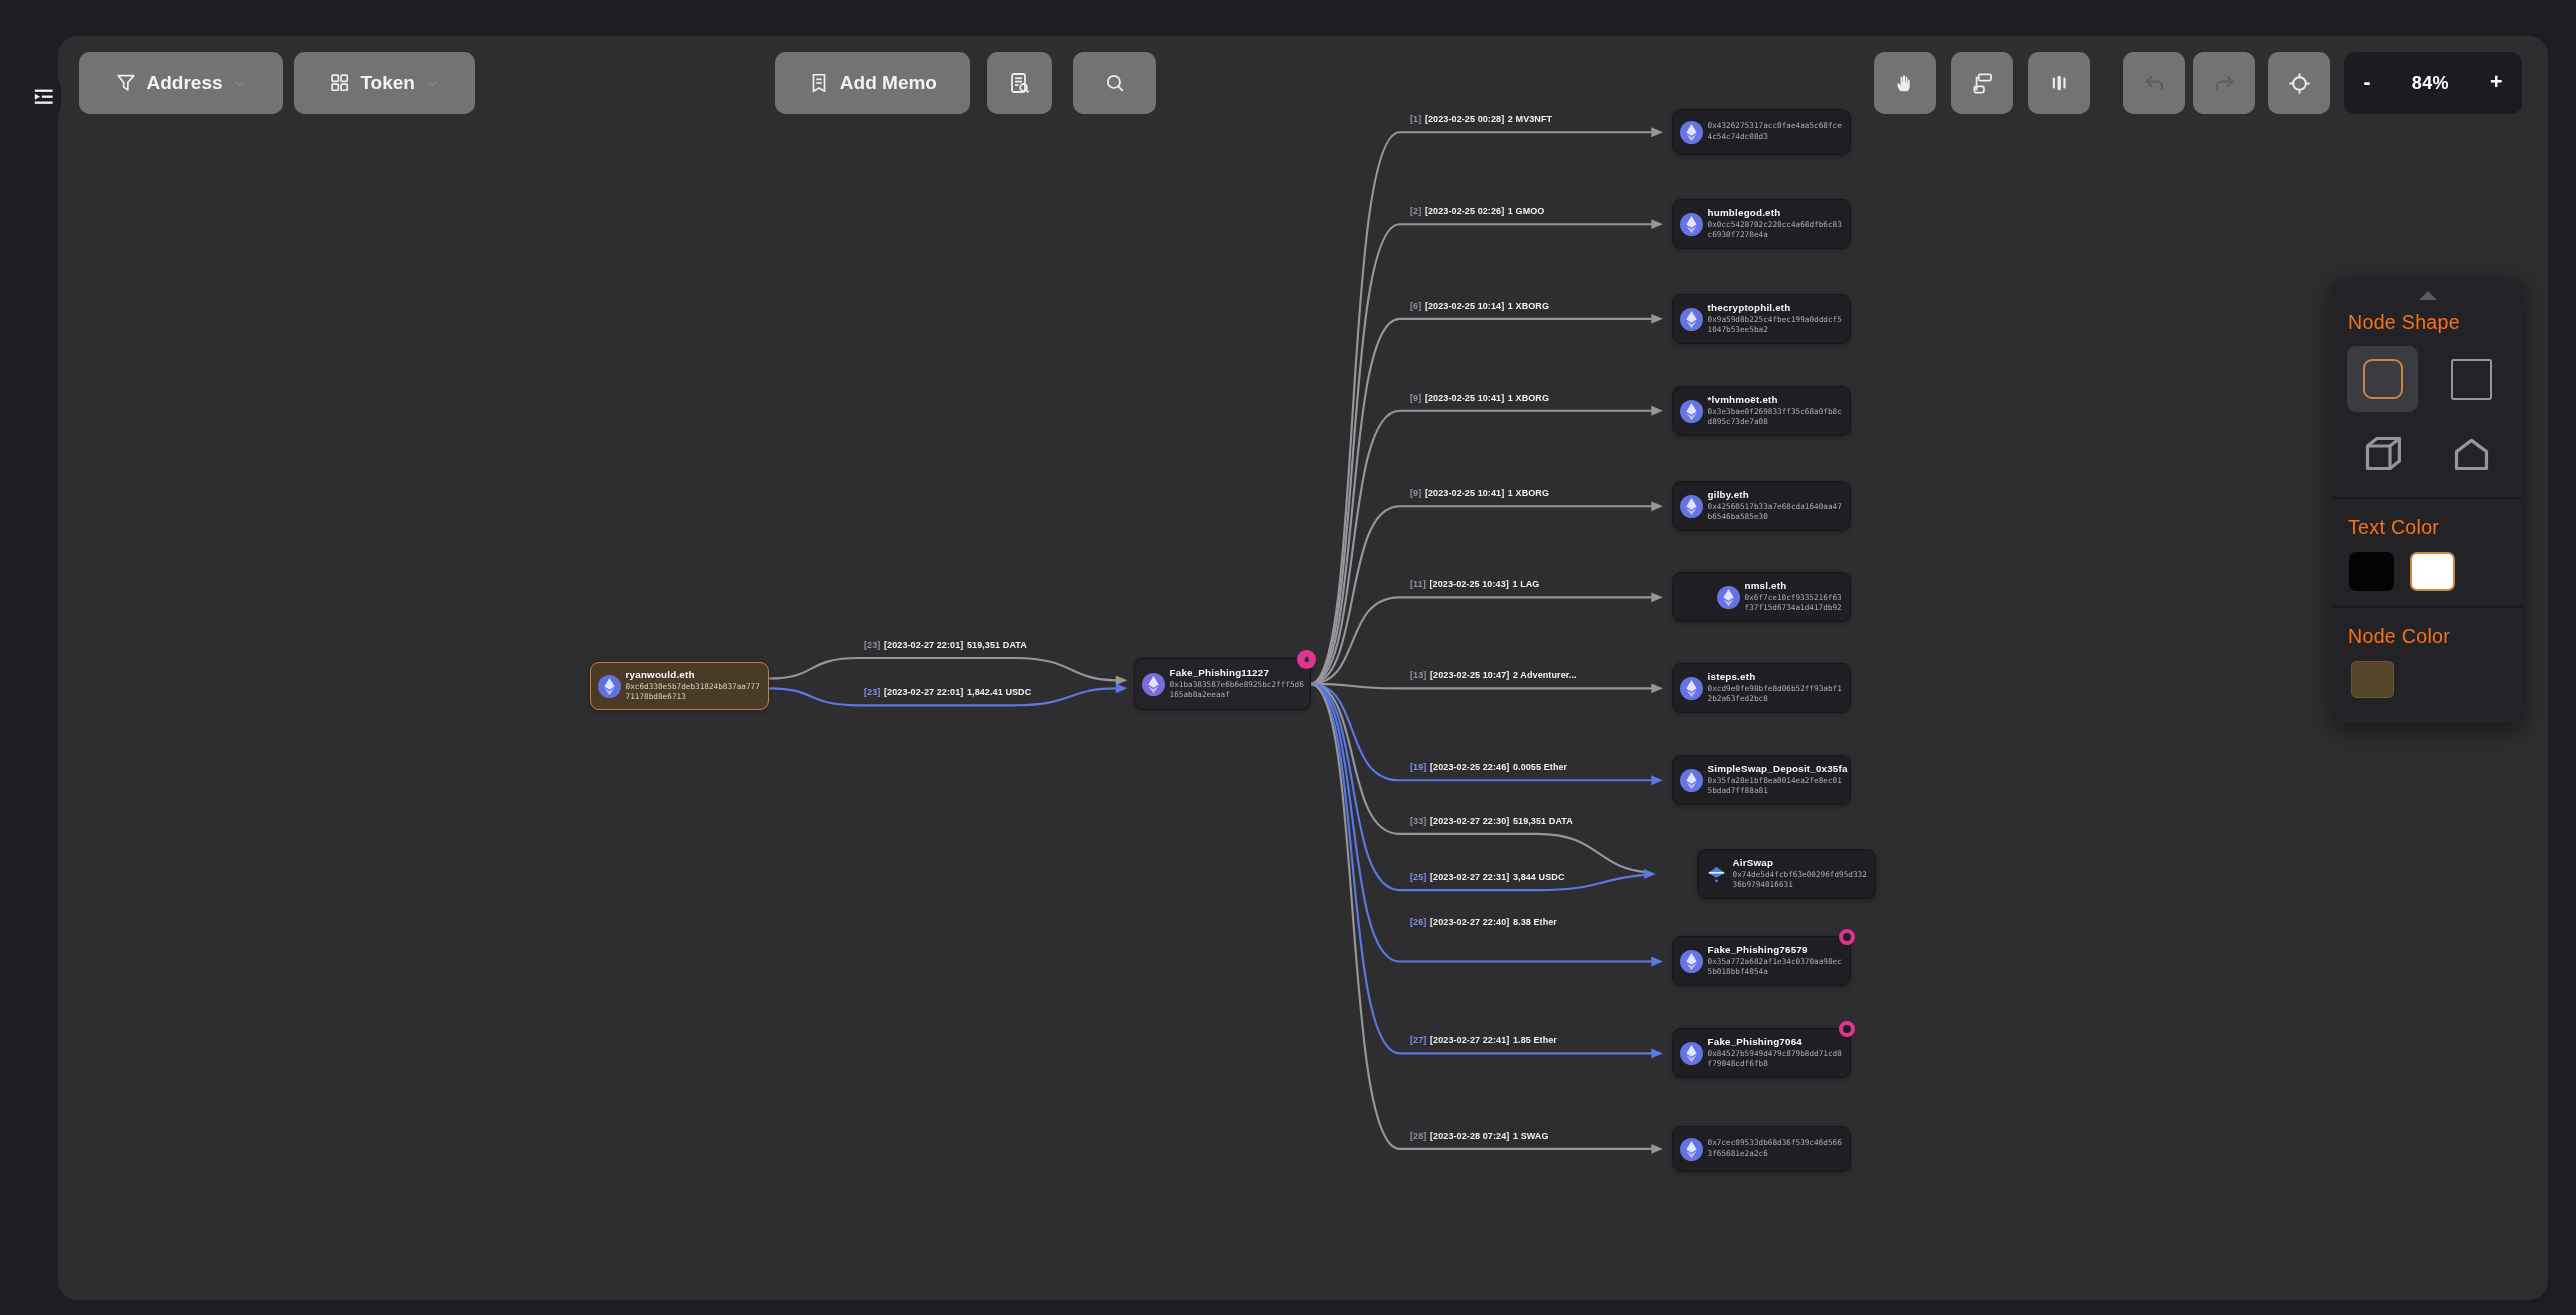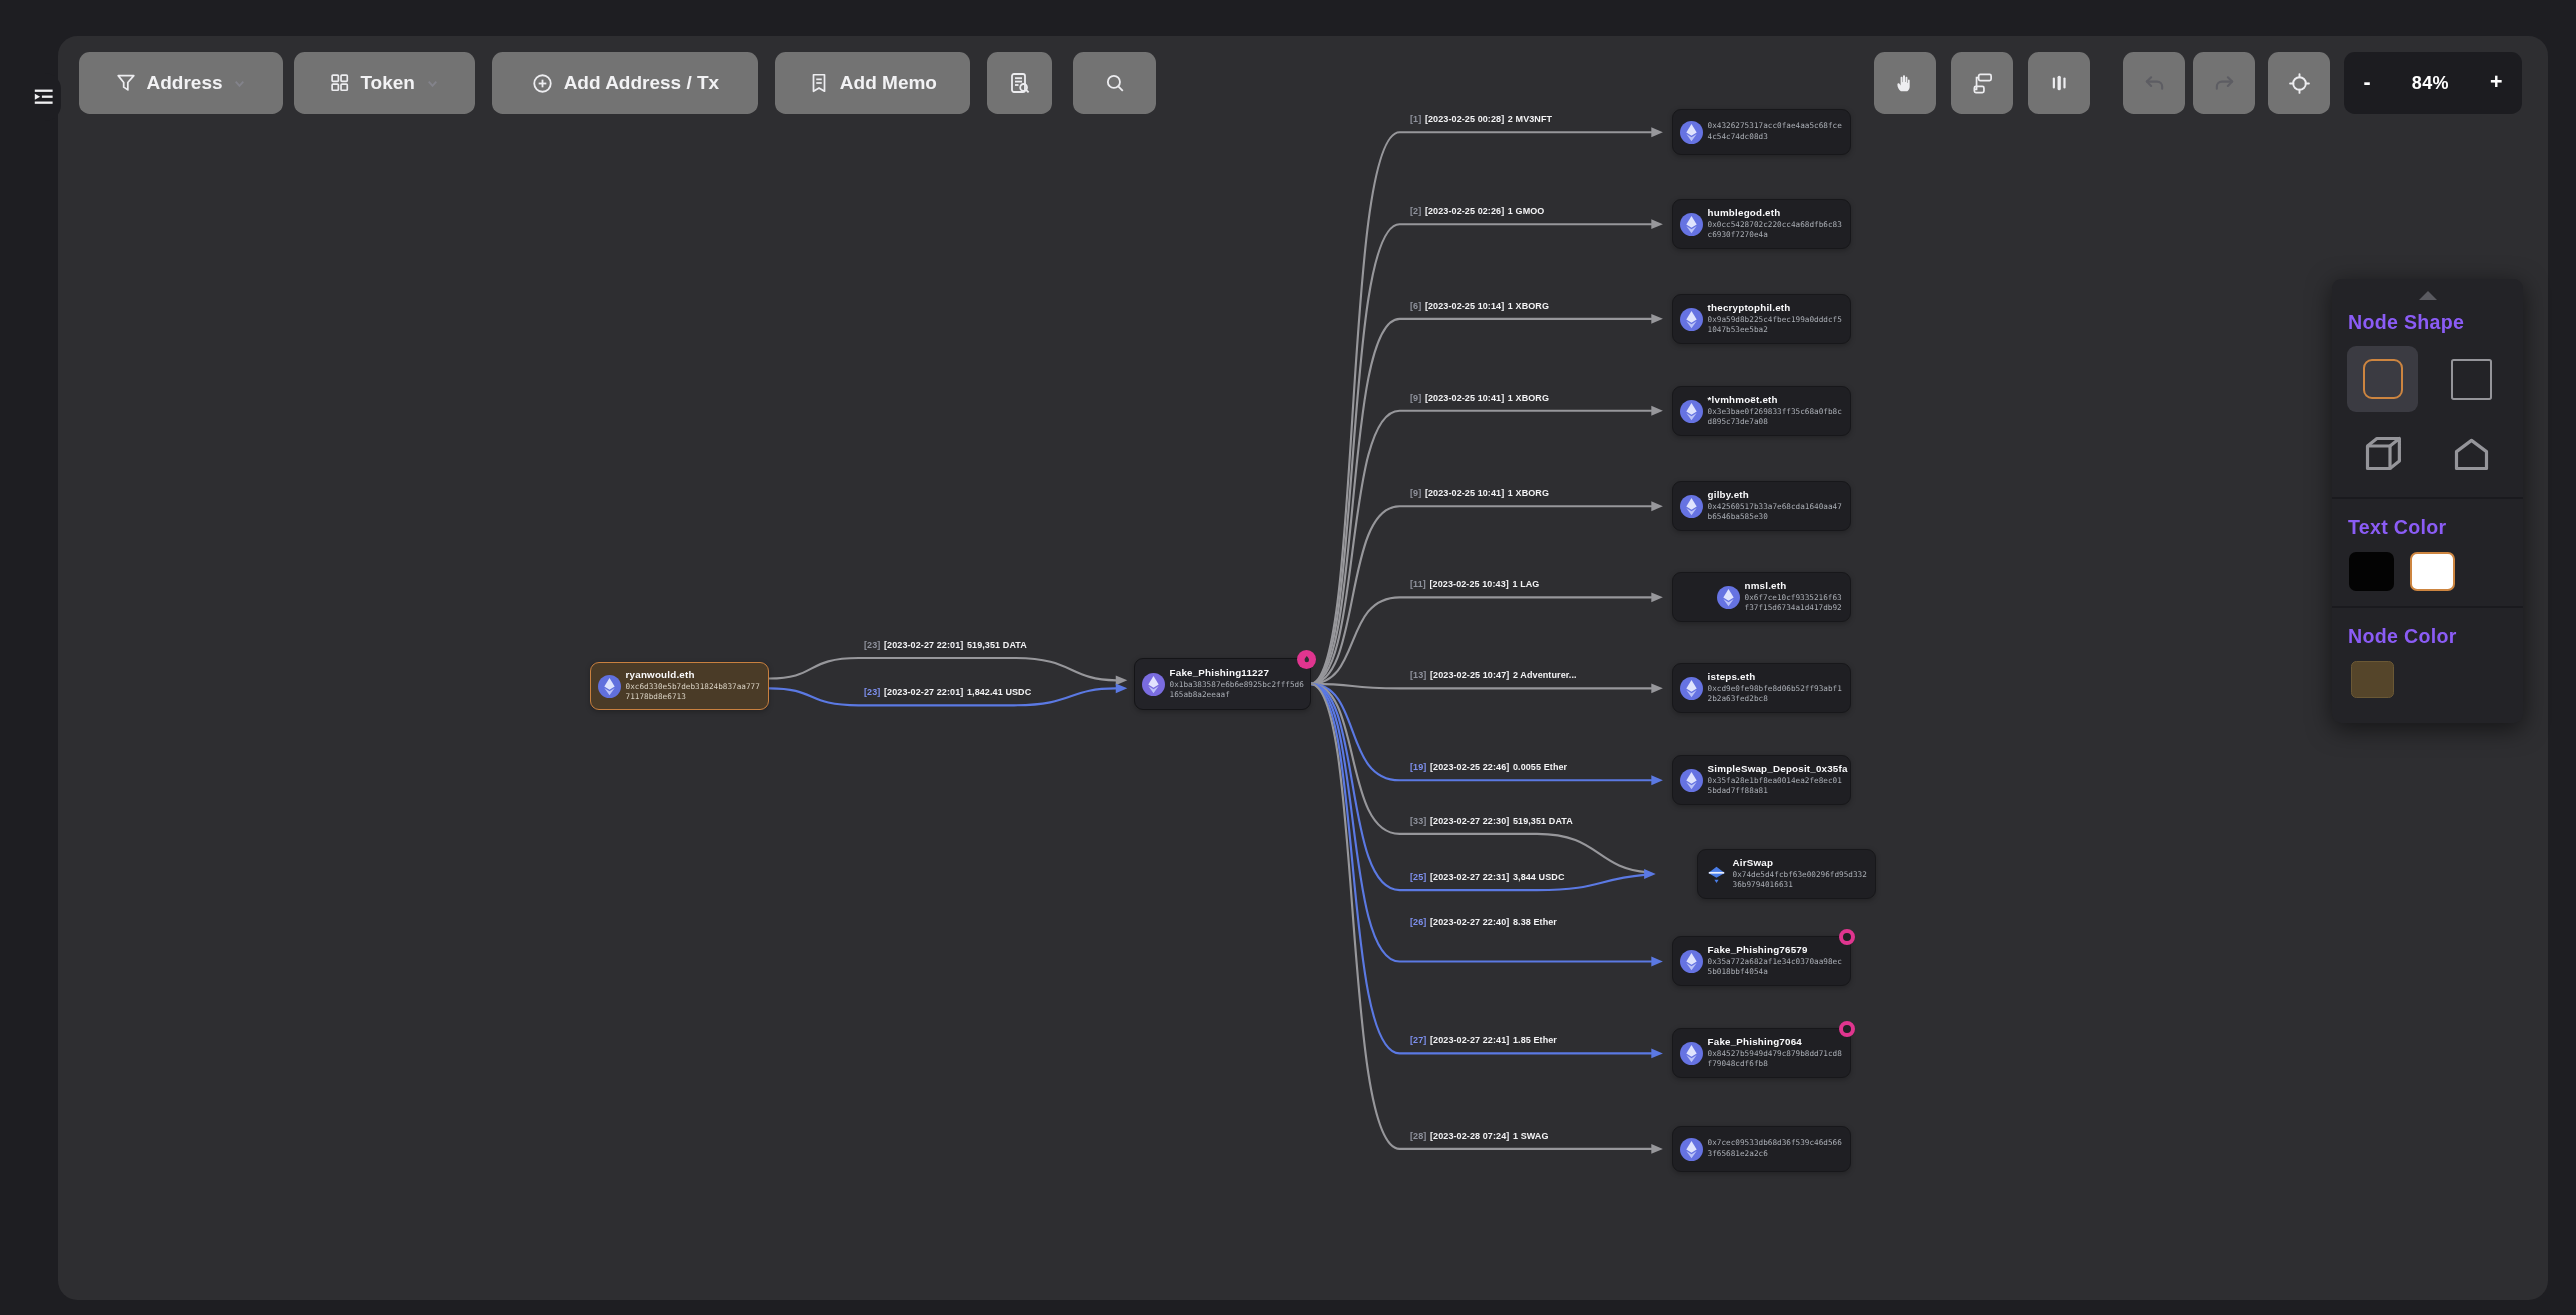--- a/index.html
+++ b/index.html
@@ -40,21 +40,21 @@
   .elabel.blue .enum{color:#7e90ee;}
   .edate{color:#f3f3f5;font-weight:700;margin:0 3.6px;}
   .eamt{color:#f3f3f5;font-weight:700;}
   
   #edges{position:absolute;inset:0;pointer-events:none;}
   
   .panel{position:absolute;left:2332px;top:279px;width:191px;height:444px;background:#232327;border-radius:9px;
     box-shadow:0 5.4px 25px rgba(0,0,0,.55);z-index:6;color:#b2b2b6;}
   .panel .collapse{position:absolute;top:11.6px;left:50%;transform:translateX(-50%);width:0;height:0;cursor:pointer;
     border-left:9.8px solid transparent;border-right:9.8px solid transparent;border-bottom:9.8px solid #5a5a60;}
-  .ptitle{position:absolute;left:16px;font-size:19.6px;font-weight:700;color:#8b5cf6;letter-spacing:0.3px;}
+  .ptitle{position:absolute;left:16px;font-size:19.6px;font-weight:400;color:#f97316;letter-spacing:0.3px;}
   .pdivider{position:absolute;left:0;width:191px;height:1.8px;background:#1a1a1e;}
   .shape-cell{position:absolute;width:71px;height:66px;display:flex;align-items:center;justify-content:center;cursor:pointer;border-radius:9px;}
   .shape-cell.selected{background:#3b3b42;}
   .sq-rounded{width:36px;height:36px;border:2.7px solid #cd8540;border-radius:9px;}
   .sq-plain{width:37px;height:37px;border:2.7px solid #95959a;border-radius:2.7px;}
   .swatch{position:absolute;border-radius:7.1px;cursor:pointer;box-sizing:border-box;}
 </style>
 </head>
 <body>
 
@@ -118,28 +118,20 @@
         <rect x="13.5" y="3.5" width="7" height="7" rx="1"></rect>
       <rect x="3.5" y="13.5" width="7" height="7" rx="1"></rect>
         <rect x="13.5" y="13.5" width="7" height="7" rx="1"></rect>
     </svg>
     <span>Token</span>
     <svg width="15" height="15" viewBox="0 0 16 16" fill="none" stroke="#83838b" stroke-width="2">
       <polyline points="4,6 8,10.5 12,6"></polyline>
     </svg>
   </div>
 
-  <div class="tbtn" style="left:492px;width:266px;">
-    <svg width="23" height="23" viewBox="0 0 24 24" fill="none" stroke="#ededf0" stroke-width="1.9">
-      <circle cx="12" cy="12" r="8.6"></circle>
-        <line x1="8" y1="12" x2="16" y2="12"></line>
-        <line x1="12" y1="8" x2="12" y2="16"></line>
-    </svg>
-    <span>Add Address / Tx</span>
-  </div>
 
   <div class="tbtn" style="left:775px;width:195px;">
     <svg width="22" height="22" viewBox="0 0 24 24" fill="none" stroke="#ededf0" stroke-width="1.9">
       <path d="M6 3h12v18l-6-3.6L6 21z" stroke-linejoin="round"></path>
       <line x1="9" y1="8" x2="15" y2="8"></line>
         <line x1="9" y1="12" x2="15" y2="12"></line>
     </svg>
     <span>Add Memo</span>
   </div>
 

